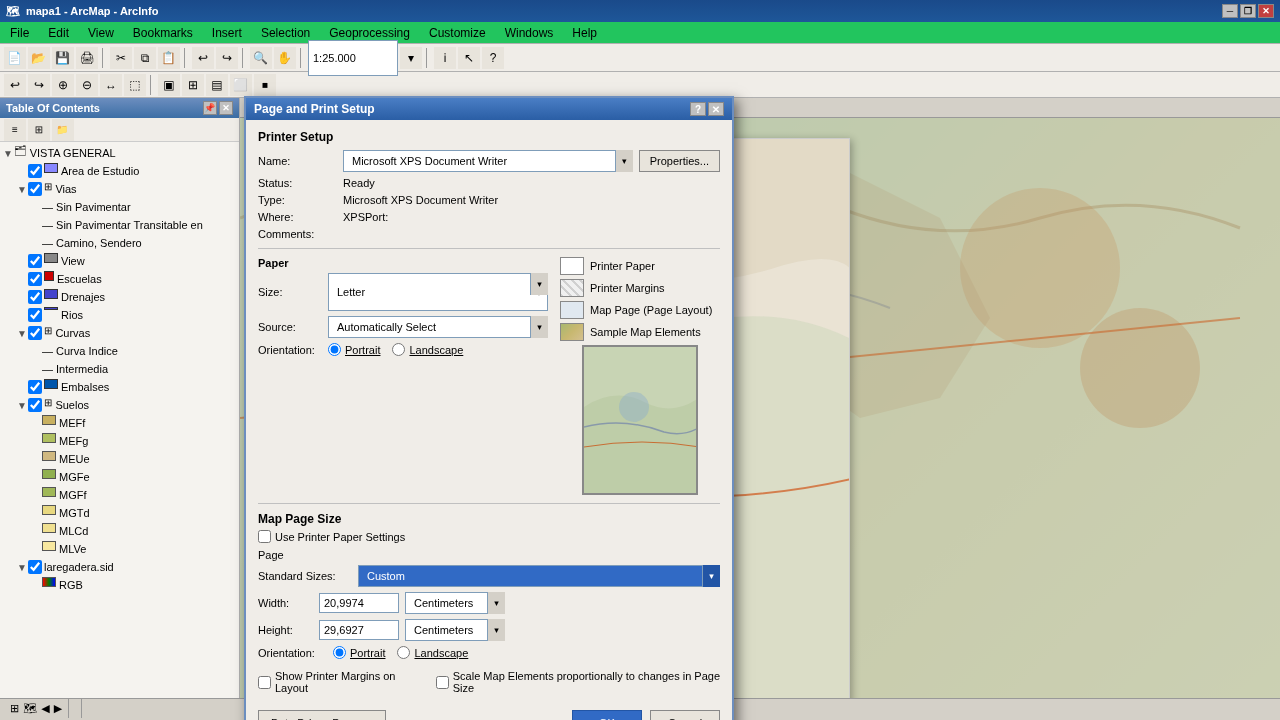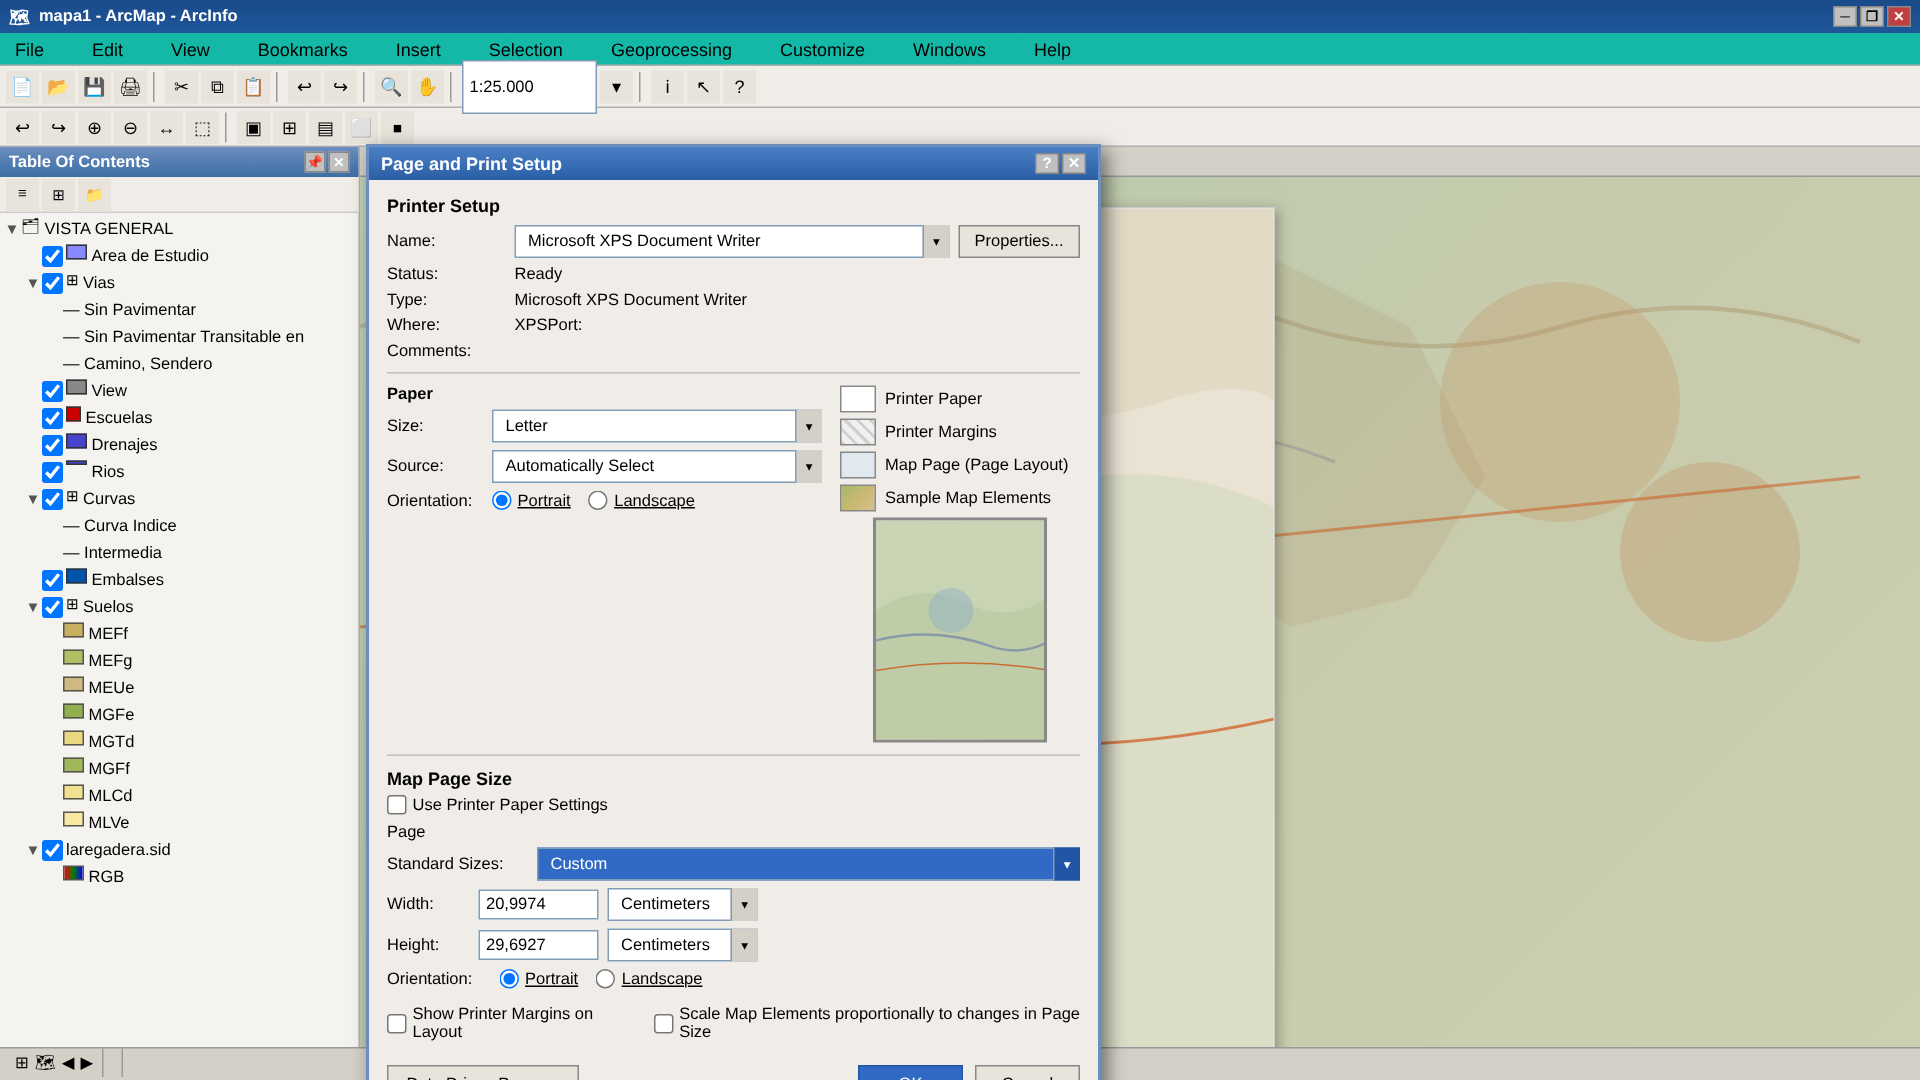--- a/index.html
+++ b/index.html
@@ -14,28 +14,28 @@
       align-items: center;
       padding: 0 6px;
       font-size: 11px;
       font-weight: bold;
     }
     .title-bar-controls { margin-left: auto; display: flex; gap: 2px; }
     .tb-btn { width: 16px; height: 14px; background: #c0c0c0; border: 1px solid #888; font-size: 9px; display: flex; align-items: center; justify-content: center; cursor: pointer; color: #000; }
 
     
     .menu-bar {
-      background: #14b8a6;
+      background: #22c55e;
       height: 22px;
       display: flex;
       align-items: center;
       padding: 0 4px;
       border-bottom: 1px solid #b0b0b0;
       font-size: 12px;
-      gap: 20px;
+      gap: 7px;
     }
     .menu-item { padding: 2px 6px; cursor: pointer; }
 
     
     .toolbar {
       background: #f0ede8;
       height: 28px;
       display: flex;
       align-items: center;
       padding: 2px 4px;
@@ -457,27 +457,27 @@
               <span style="width:14px;height:10px;background:#d0b880;border:1px solid #555;display:inline-block;margin-right:3px;"></span>
               <span class="toc-label">MEUe</span>
             </div>
           <div class="toc-item">
               <span style="width:12px;display:inline-block;"></span>
               <span style="width:14px;height:10px;background:#90b050;border:1px solid #555;display:inline-block;margin-right:3px;"></span>
               <span class="toc-label">MGFe</span>
             </div>
           <div class="toc-item">
               <span style="width:12px;display:inline-block;"></span>
+              <span style="width:14px;height:10px;background:#a0b858;border:1px solid #555;display:inline-block;margin-right:3px;"></span>
+              <span class="toc-label">MGFf</span>
+            </div>
+          <div class="toc-item">
+              <span style="width:12px;display:inline-block;"></span>
               <span style="width:14px;height:10px;background:#e8d880;border:1px solid #555;display:inline-block;margin-right:3px;"></span>
               <span class="toc-label">MGTd</span>
-            </div>
-          <div class="toc-item">
-              <span style="width:12px;display:inline-block;"></span>
-              <span style="width:14px;height:10px;background:#a0b858;border:1px solid #555;display:inline-block;margin-right:3px;"></span>
-              <span class="toc-label">MGFf</span>
             </div>
           <div class="toc-item">
               <span style="width:12px;display:inline-block;"></span>
               <span style="width:14px;height:10px;background:#f0e090;border:1px solid #555;display:inline-block;margin-right:3px;"></span>
               <span class="toc-label">MLCd</span>
             </div>
           <div class="toc-item">
               <span style="width:12px;display:inline-block;"></span>
               <span style="width:14px;height:10px;background:#f8e8a0;border:1px solid #555;display:inline-block;margin-right:3px;"></span>
               <span class="toc-label">MLVe</span>
@@ -597,21 +597,21 @@
       <div class="divider"></div>
 
       <div class="two-col">
         <div class="left-col">
 
           <div class="section-header" style="font-size:11px;margin-bottom:4px;">Paper</div>
 
           <div class="form-row">
             <span class="form-label" style="width:70px;font-size:11px;">Size:</span>
             <div class="select-wrap">
-              <select style="width:160px;height:22px;border:1px solid #7f9db9;padding:0 4px;font-size:11px;background:white;">
+              <select style="width:160px;height:38px;border:1px solid #7f9db9;padding:0 4px;font-size:11px;background:white;">
                 <option>Letter</option>
                 <option>A4</option>
                 <option>Custom</option>
               </select>
               <div class="select-arrow">▾</div>
             </div>
           </div>
 
           <div class="form-row">
             <span class="form-label" style="width:70px;font-size:11px;">Source:</span>

